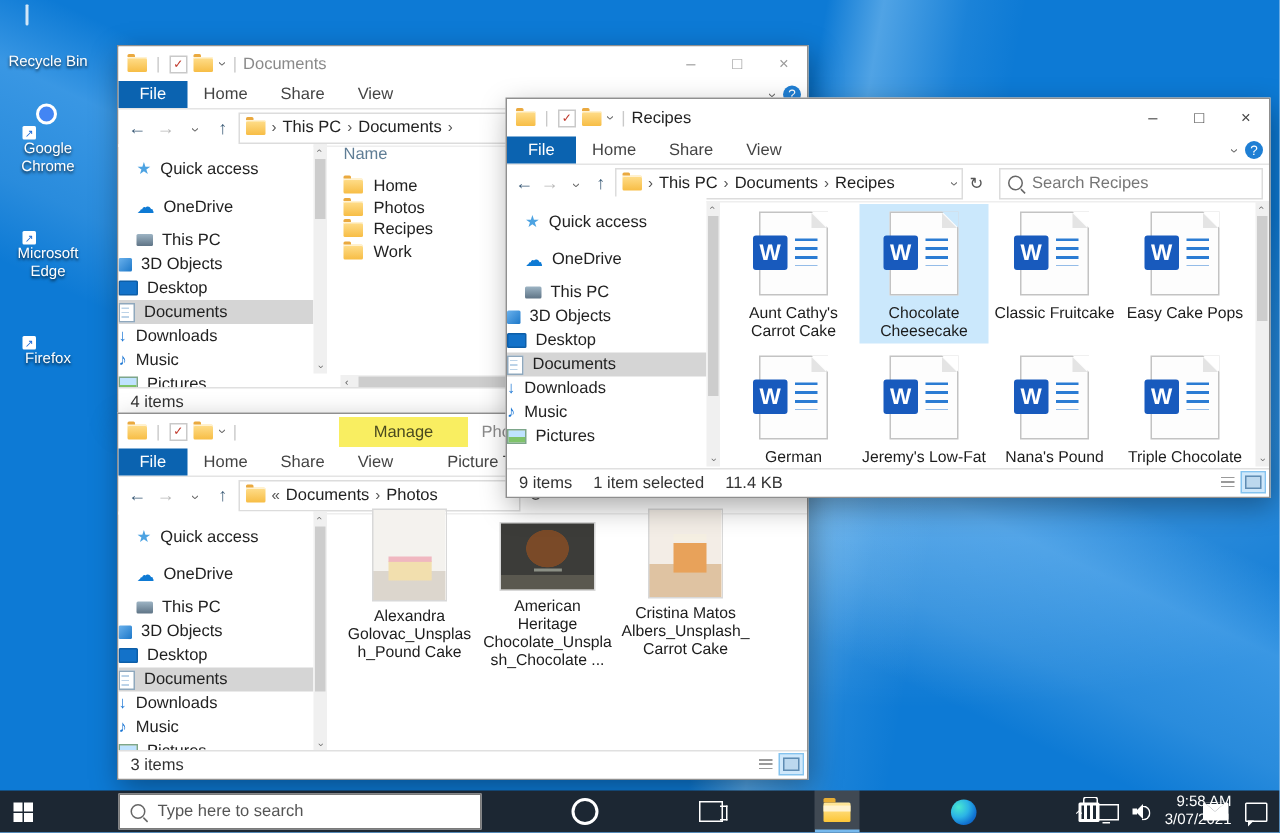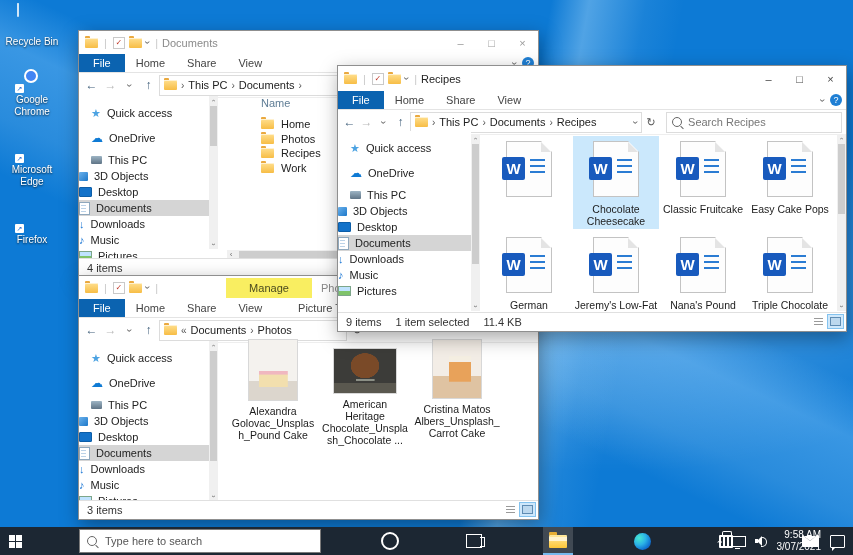--- a/index.html
+++ b/index.html
@@ -129,21 +129,21 @@
         linear-gradient(180deg,#3c3c39 0 78%,#5a584f 78%);
         background-size:100% 100%,30% 5%,100% 100%;background-position:0 0,50% 72%,0 0;background-repeat:no-repeat;
         box-shadow:0 0 0 1px #d8d8d8;}
   .ph3{width:48px;height:58px;background-image:
         linear-gradient(#f5efe2 0 0),linear-gradient(#e8a25a 0 0),linear-gradient(180deg,#f3ede6 0 62%,#dfc3a2 62%);
         background-size:46% 8%,46% 34%,100% 100%;background-position:60% 30%,60% 58%,0 0;background-repeat:no-repeat;
         box-shadow:0 0 0 1px #d8d8d8;}
   .pname{margin-top:5px;text-align:center;font-size:10.5px;line-height:12px;width:86px;color:#1c1c1c;overflow-wrap:anywhere;}
 
   
-  .dlist{position:absolute;left:164px;top:66px;padding-left:18px;}
+  .dlist{position:absolute;left:132px;top:66px;padding-left:18px;}
   .dhead{color:#5f7d95;margin-bottom:8px;}
   .drow{display:flex;align-items:center;gap:7px;height:14px;margin-bottom:0.5px;}
 
   
   .managebadge{position:absolute;left:147px;top:2px;width:86px;height:20px;background:#f9ee61;
                display:flex;align-items:center;justify-content:center;color:#4a4a1f;}
   .pt-tab{margin-left:14px;}
 
   
   .taskbar{position:absolute;left:0;right:0;bottom:0;height:28px;background:#1c2733;display:flex;align-items:center;z-index:10;gap:48px;}
@@ -551,20 +551,21 @@
           <span class="chev">›</span>
         </span>
     </div>
 
     <div class="rfiles">
       <div class="tile rtile">
         <span class="wordicon">
             <span class="wsq">W</span>
             <span class="wlines"></span>
           </span>
+        <span class="fname">Aunt Cathy's Carrot Cake</span>
       </div>
       <div class="tile rtile selected">
         <span class="wordicon">
             <span class="wsq">W</span>
             <span class="wlines"></span>
           </span>
         <span class="fname">Chocolate Cheesecake</span>
       </div>
       <div class="tile rtile">
         <span class="wordicon">

